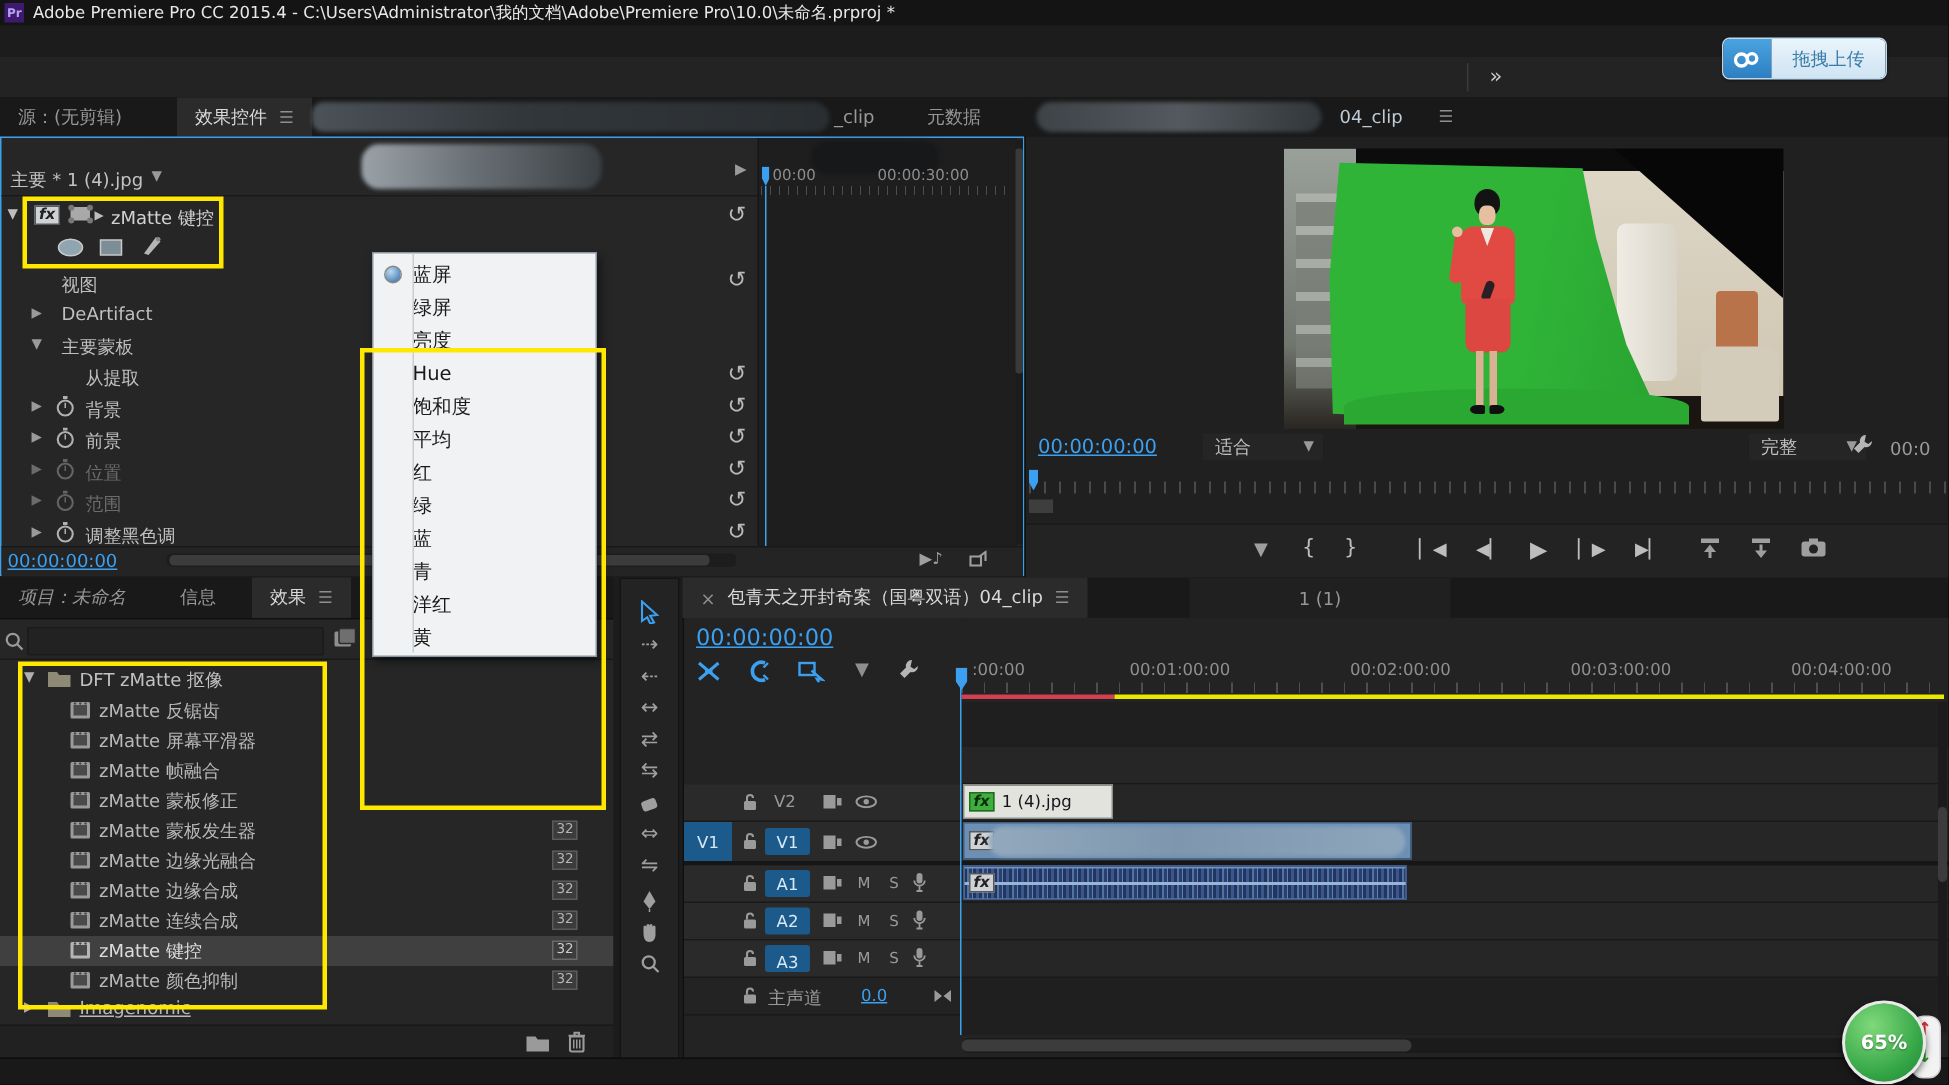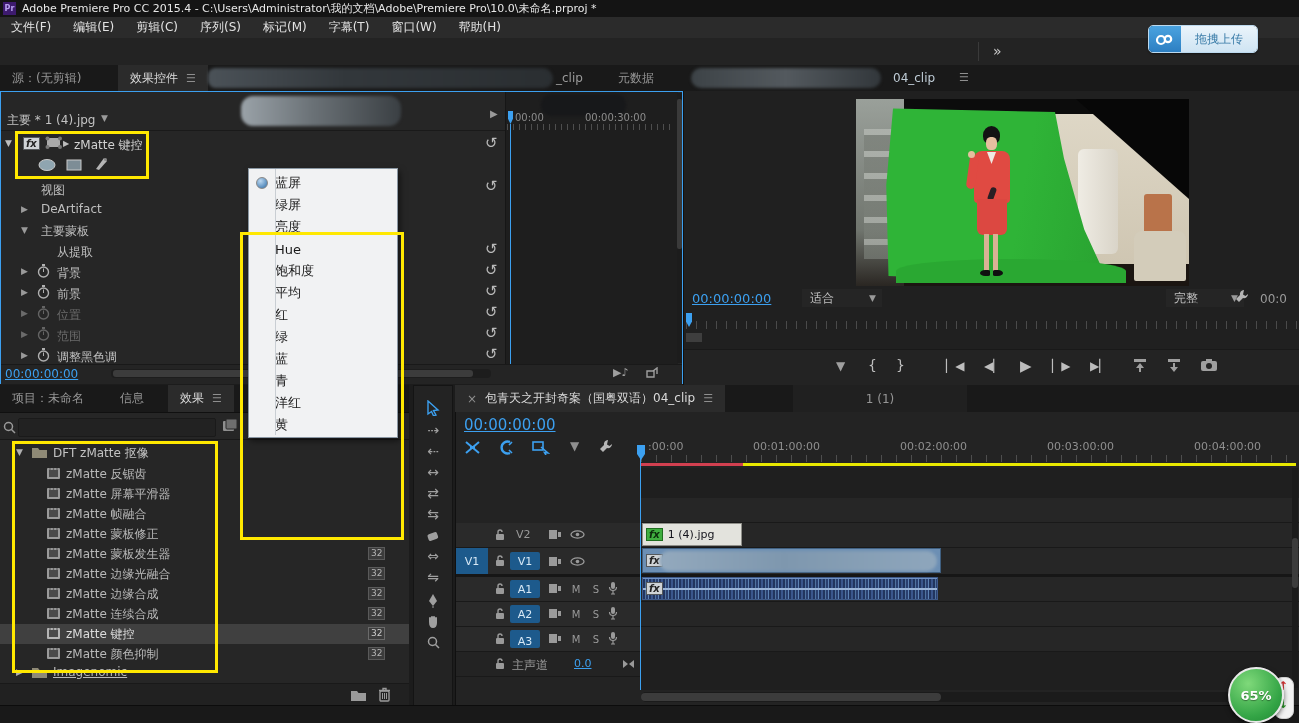--- a/index.html
+++ b/index.html
@@ -34,30 +34,20 @@
 </head>
 <body>
 
 <div id="app">
 
   <div class="abs" style="left:0;top:0;width:1299px;height:17px;background:#141414;display:flex;align-items:center;">
     <span class="abs" style="left:3px;top:2px;width:13px;height:13px;background:#3d1a6e;color:#b8a0f0;font-size:8px;font-weight:bold;display:flex;align-items:center;justify-content:center;">Pr</span>
     <span class="tx" style="margin-left:22px;color:#e8e8e8;font-size:11px;">Adobe Premiere Pro CC 2015.4 - C:\Users\Administrator\我的文档\Adobe\Premiere Pro\10.0\未命名.prproj *</span>
   </div>
 
-  <div class="abs" style="left:0;top:17px;width:1299px;height:21px;background:#2b2b2b;border-bottom:1px solid #161616;display:flex;align-items:center;color:#e3e3e3;">
-    <span class="tx" style="padding:0 11px;">文件(F)</span>
-    <span class="tx" style="padding:0 11px;">编辑(E)</span>
-    <span class="tx" style="padding:0 11px;">剪辑(C)</span>
-    <span class="tx" style="padding:0 11px;">序列(S)</span>
-    <span class="tx" style="padding:0 11px;">标记(M)</span>
-    <span class="tx" style="padding:0 11px;">字幕(T)</span>
-    <span class="tx" style="padding:0 11px;">窗口(W)</span>
-    <span class="tx" style="padding:0 11px;">帮助(H)</span>
-  </div>
 
   <div class="abs" style="left:0;top:38px;width:1299px;height:27px;background:#232323;border-bottom:1px solid #0f0f0f;">
     <div class="abs" style="left:348px;top:0;height:27px;display:flex;align-items:center;color:#c8c8c8;margin-top:40px;">
       <span class="tx" style="padding:0 23px;">组件</span>
       <span class="tx" style="padding:0 23px;">编辑</span>
       <span class="tx" style="padding:0 23px;">颜色</span>
       <span class="tx" style="padding:0 23px;">效果</span>
       <span class="tx" style="padding:0 23px;">音频</span>
       <span class="tx" style="padding:0 23px;">字幕</span>
       <span class="tx" style="padding:0 23px;">库</span>
@@ -269,21 +259,21 @@
         <span class="tx">洋红</span>
       </div>
     <div class="ddrow">
         <span style="width:26px;"></span>
         <span class="tx">黄</span>
       </div>
   </div>
   <div class="ybox" style="left:240px;top:232px;width:158px;height:302px;z-index:36;"></div>
 
   <div class="abs panel-tabs" style="left:0;top:385px;width:409px;height:27px;">
-    <div class="tab" style="position:absolute;left:0;top:0;height:27px;">
+    <div class="tab" style="position:absolute;left:0;top:0;height:27px;font-style:italic;">
         <span class="tx">项目：未命名</span>
       </div>
     <div class="tab" style="position:absolute;left:108px;top:0;height:27px;">
         <span class="tx">信息</span>
       </div>
     <div class="tab active" style="position:absolute;left:168px;top:0;height:27px;">
         <span class="tx">效果</span>
         <span class="hamb">☰</span>
       </div>
   </div>

